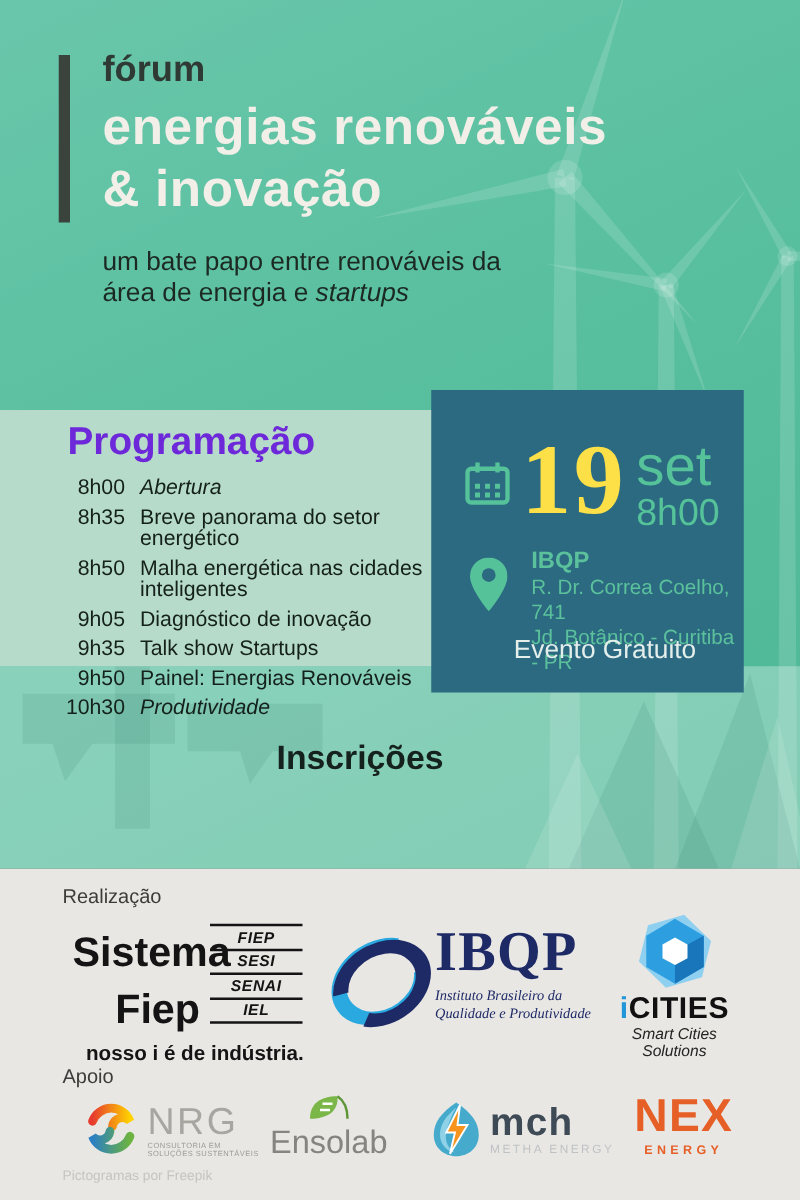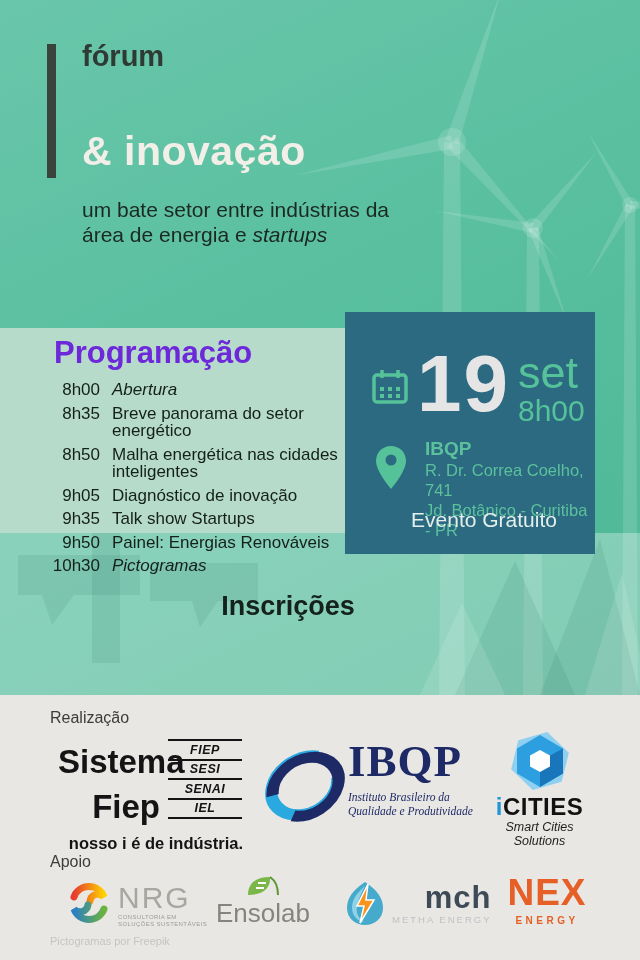--- a/index.html
+++ b/index.html
@@ -26,21 +26,21 @@
   .program-panel{position:absolute;left:0;top:328px;width:352px;height:205px;background:#b7dbca;}
   .program-title{position:absolute;left:54px;top:7px;font-size:31px;font-weight:bold;color:#6d28d9;}
   .program-list{position:absolute;left:24px;top:53px;width:320px;}
   .prow{display:flex;font-size:17px;color:#14201a;margin-bottom:6px;line-height:17.5px;}
   .prow .t{width:76px;text-align:right;margin-right:12px;flex:none;}
   .prow.em .l{font-style:italic;}
   
   .date-card{position:absolute;left:345px;top:312px;width:250px;height:242px;background:#2b6a80;}
   .cal-icon{position:absolute;left:26px;top:56px;}
   .date-row{position:absolute;left:72px;top:30px;display:flex;align-items:flex-start;}
-  .day{font-size:80px;font-weight:bold;color:#e5e5e5;line-height:84px;letter-spacing:2px;}
+  .day{font-size:80px;font-weight:bold;color:#fde047;line-height:84px;letter-spacing:2px;font-family:Liberation Serif, serif;}
   .monthcol{margin-left:8px;margin-top:9px;}
   .month{font-size:45px;color:#55c29a;line-height:44px;}
   .hour{font-size:30px;color:#55c29a;line-height:32px;}
   .pin-icon{position:absolute;left:31px;top:134px;}
   .venue{position:absolute;left:80px;top:126px;color:#5bc19c;}
   .venue .vname{font-size:19px;font-weight:bold;line-height:22px;}
   .venue .vline{font-size:16.5px;line-height:20px;}
   .free{position:absolute;left:0;top:196px;width:100%;text-align:center;
     padding-left:28px;box-sizing:border-box;font-size:21px;color:#e4efec;}
   
@@ -76,21 +76,21 @@
   .icities-tag{font-size:12.5px;font-style:italic;color:#222;margin-top:1px;}
   
   .nrg{position:absolute;left:66px;top:185px;display:flex;}
   .nrg-text{margin-left:6px;margin-top:3px;}
   .nrg-name{font-size:30px;color:#a7a7a2;letter-spacing:2px;line-height:30px;}
   .nrg-tag{font-size:6px;color:#9b9b96;letter-spacing:0.4px;line-height:7px;margin-top:1px;}
   
   .ensolab{position:absolute;left:213px;top:180px;width:100px;text-align:center;}
   .ensolab-name{font-size:26px;color:#85857f;margin-top:1px;}
   
-  .mch{position:absolute;left:343px;top:183px;display:flex;text-align:right;}
+  .mch{position:absolute;left:343px;top:183px;display:flex;}
   .mch-text{margin-left:5px;margin-top:6px;}
   .mch-name{font-size:31px;font-weight:bold;color:#3e4a56;line-height:28px;letter-spacing:1px;}
   .mch-tag{font-size:9.5px;color:#bfc2c5;letter-spacing:2px;margin-top:2px;}
   
   .nex{position:absolute;left:502px;top:180px;width:90px;text-align:center;}
   .nex-name{font-size:37px;font-weight:bold;color:#e55f26;line-height:36px;letter-spacing:1px;}
   .nex-tag{font-size:10px;font-weight:bold;color:#e55f26;letter-spacing:3.5px;margin-top:4px;}
   .credit{position:absolute;left:50px;top:240px;font-size:11px;color:#c6c4c1;}
 </style>
 </head>
@@ -140,25 +140,25 @@
     </g>
     <g fill="rgba(255,255,255,0.12)">
       <path d="M585,162 L622,40 L640,120 L640,162 Z"></path>
       <path d="M420,162 L462,70 L505,162 Z"></path>
     </g>
   </svg>
 
   <div class="hdr-bar"></div>
   <div class="kicker">fórum</div>
   <div class="title">
-    <br>
+    <span>energias renováveis</span><br>
     <span>&amp; inovação</span>
   </div>
   <div class="subtitle">
-    <span>um bate setor entre indústrias da</span><br>
+    <span>um bate papo entre renováveis da</span><br>
     <span>área de energia e </span><span class="it">startups</span>
   </div>
 
   <div class="program-panel">
     <div class="program-title">Programação</div>
     <div class="program-list">
       <div class="prow em">
         <span class="t">8h00</span>
         <span class="l">Abertura</span>
       </div>
@@ -177,21 +177,21 @@
       <div class="prow">
         <span class="t">9h35</span>
         <span class="l">Talk show Startups</span>
       </div>
       <div class="prow">
         <span class="t">9h50</span>
         <span class="l">Painel: Energias Renováveis</span>
       </div>
       <div class="prow em">
         <span class="t">10h30</span>
-        <span class="l">Pictogramas</span>
+        <span class="l">Produtividade</span>
       </div>
     </div>
   </div>
 
   <div class="date-card">
     <svg class="cal-icon" width="38" height="38" viewBox="0 0 38 38">
       <rect x="3" y="7" width="32" height="27" rx="3" fill="none" stroke="#55c29a" stroke-width="3.5"></rect>
       <line x1="11" y1="2" x2="11" y2="10" stroke="#55c29a" stroke-width="3.5"></line>
       <line x1="27" y1="2" x2="27" y2="10" stroke="#55c29a" stroke-width="3.5"></line>
       <g fill="#55c29a">

